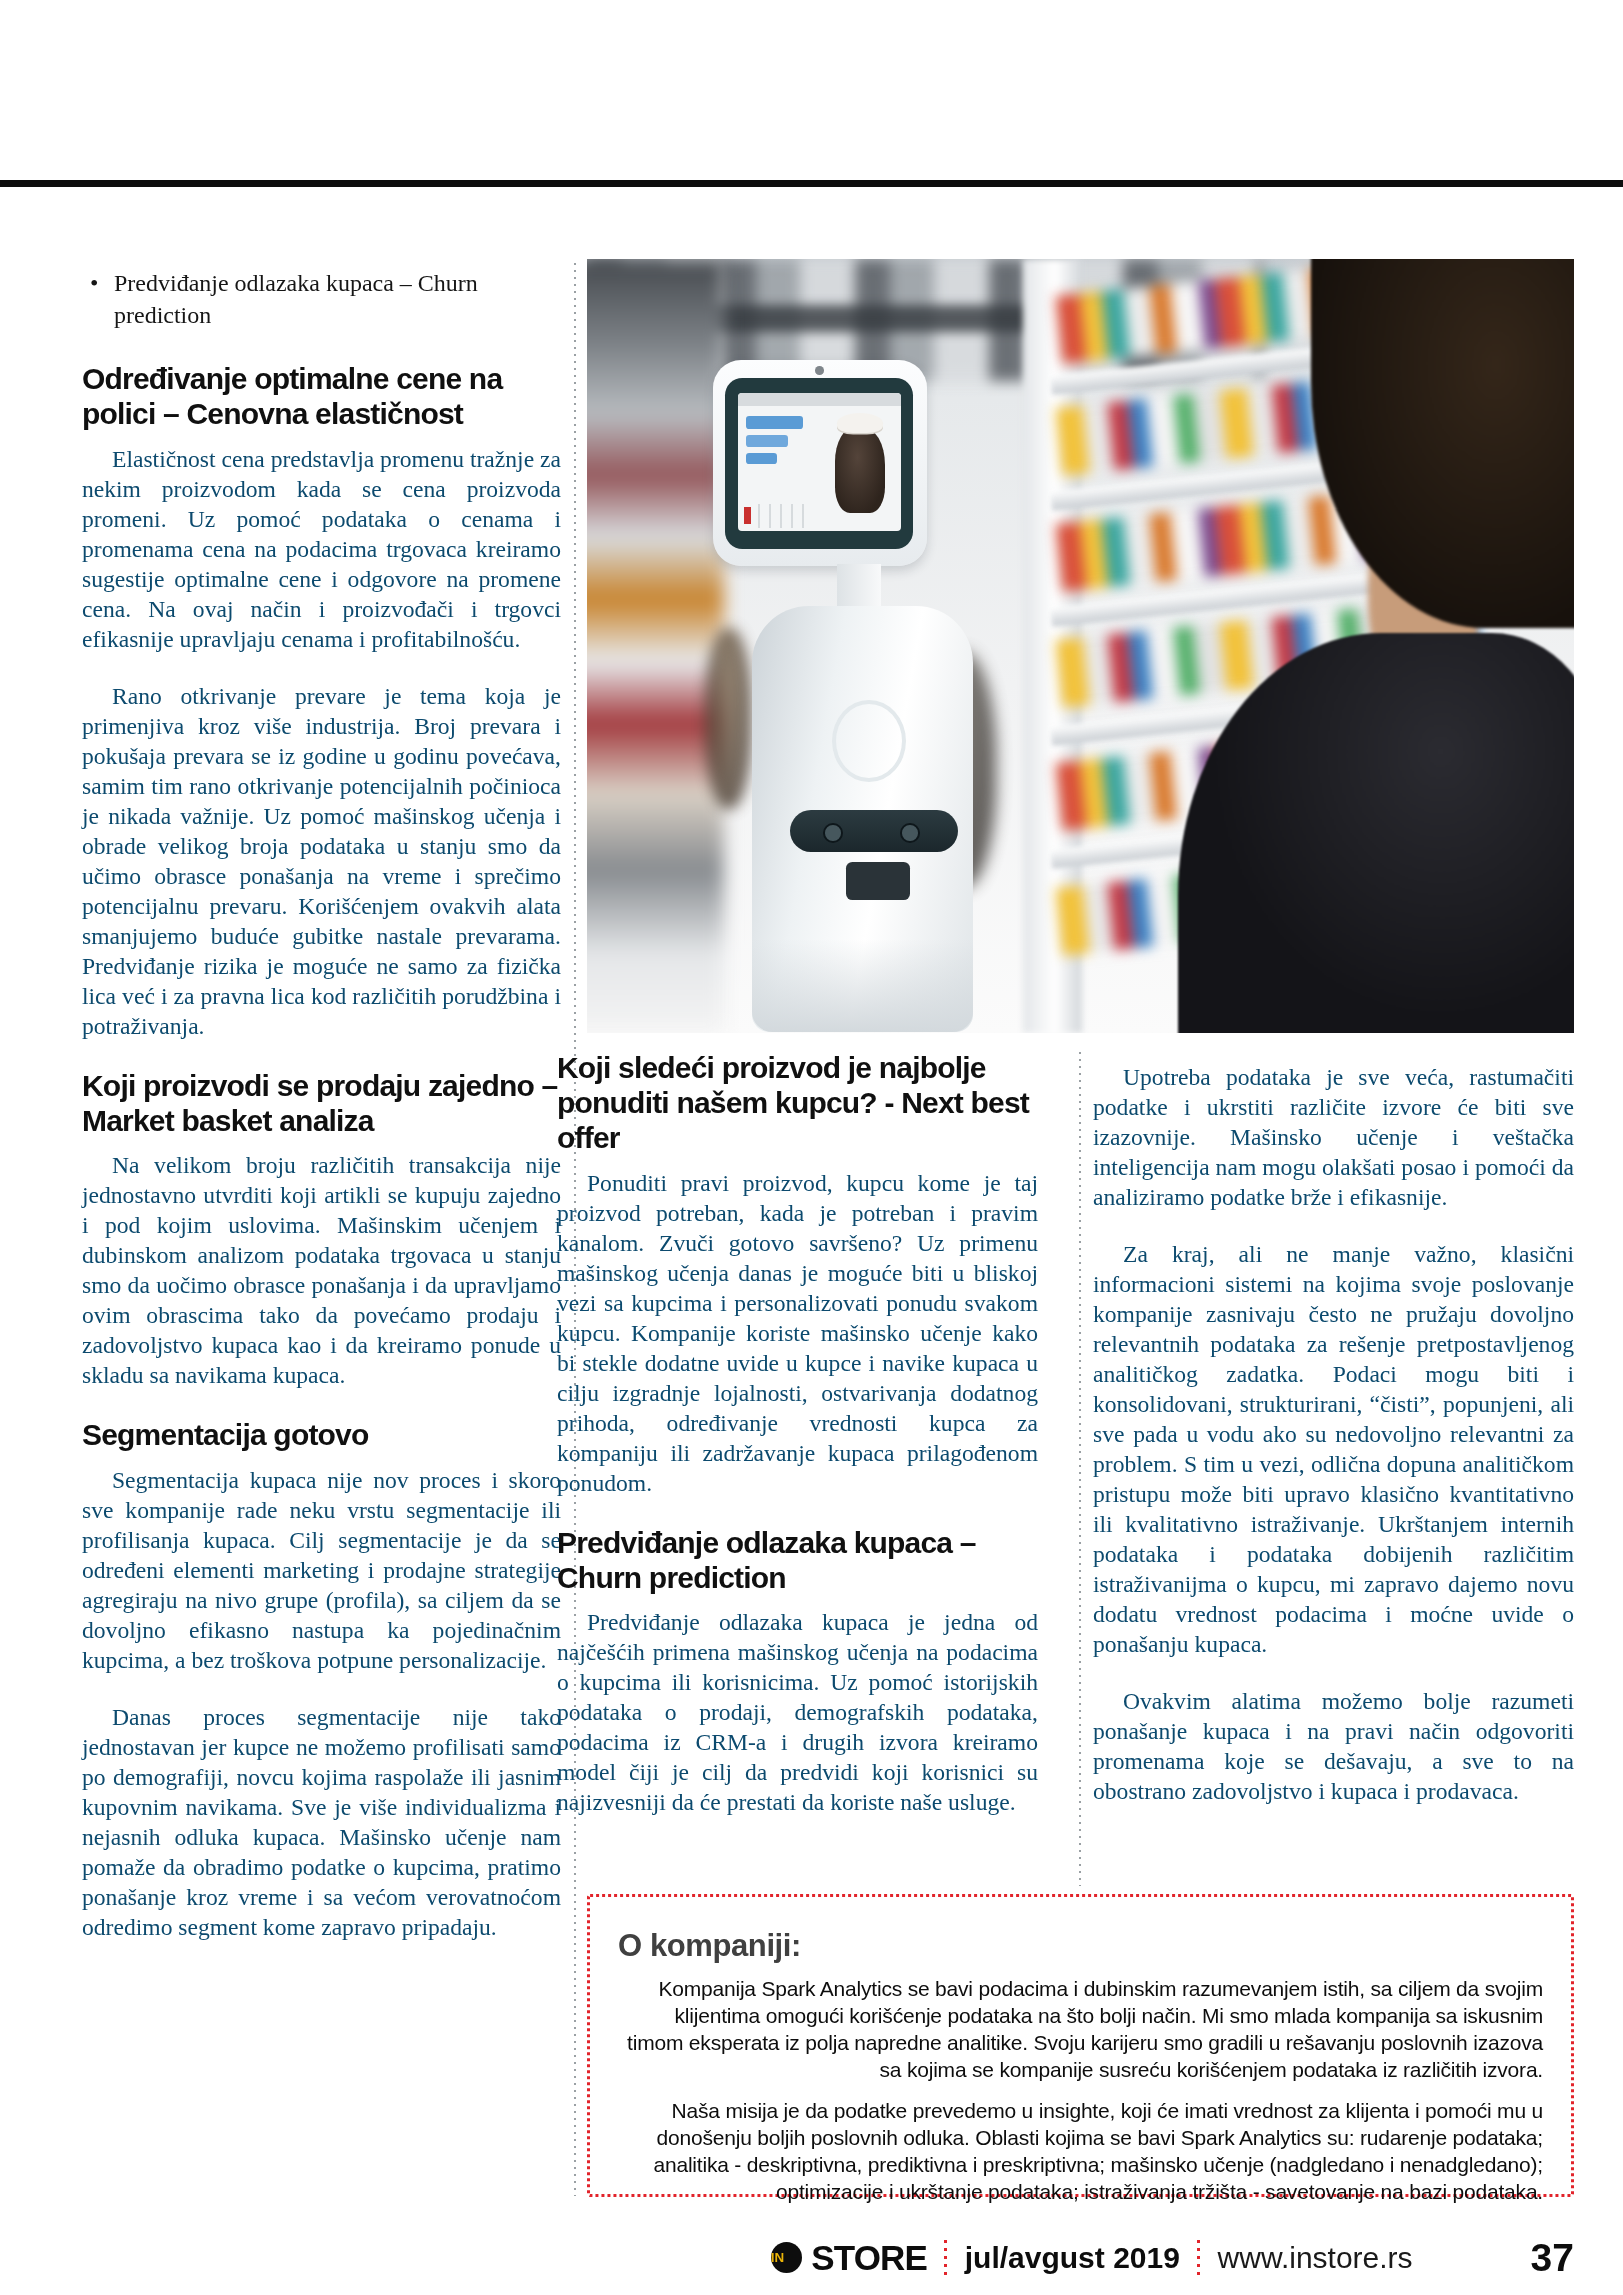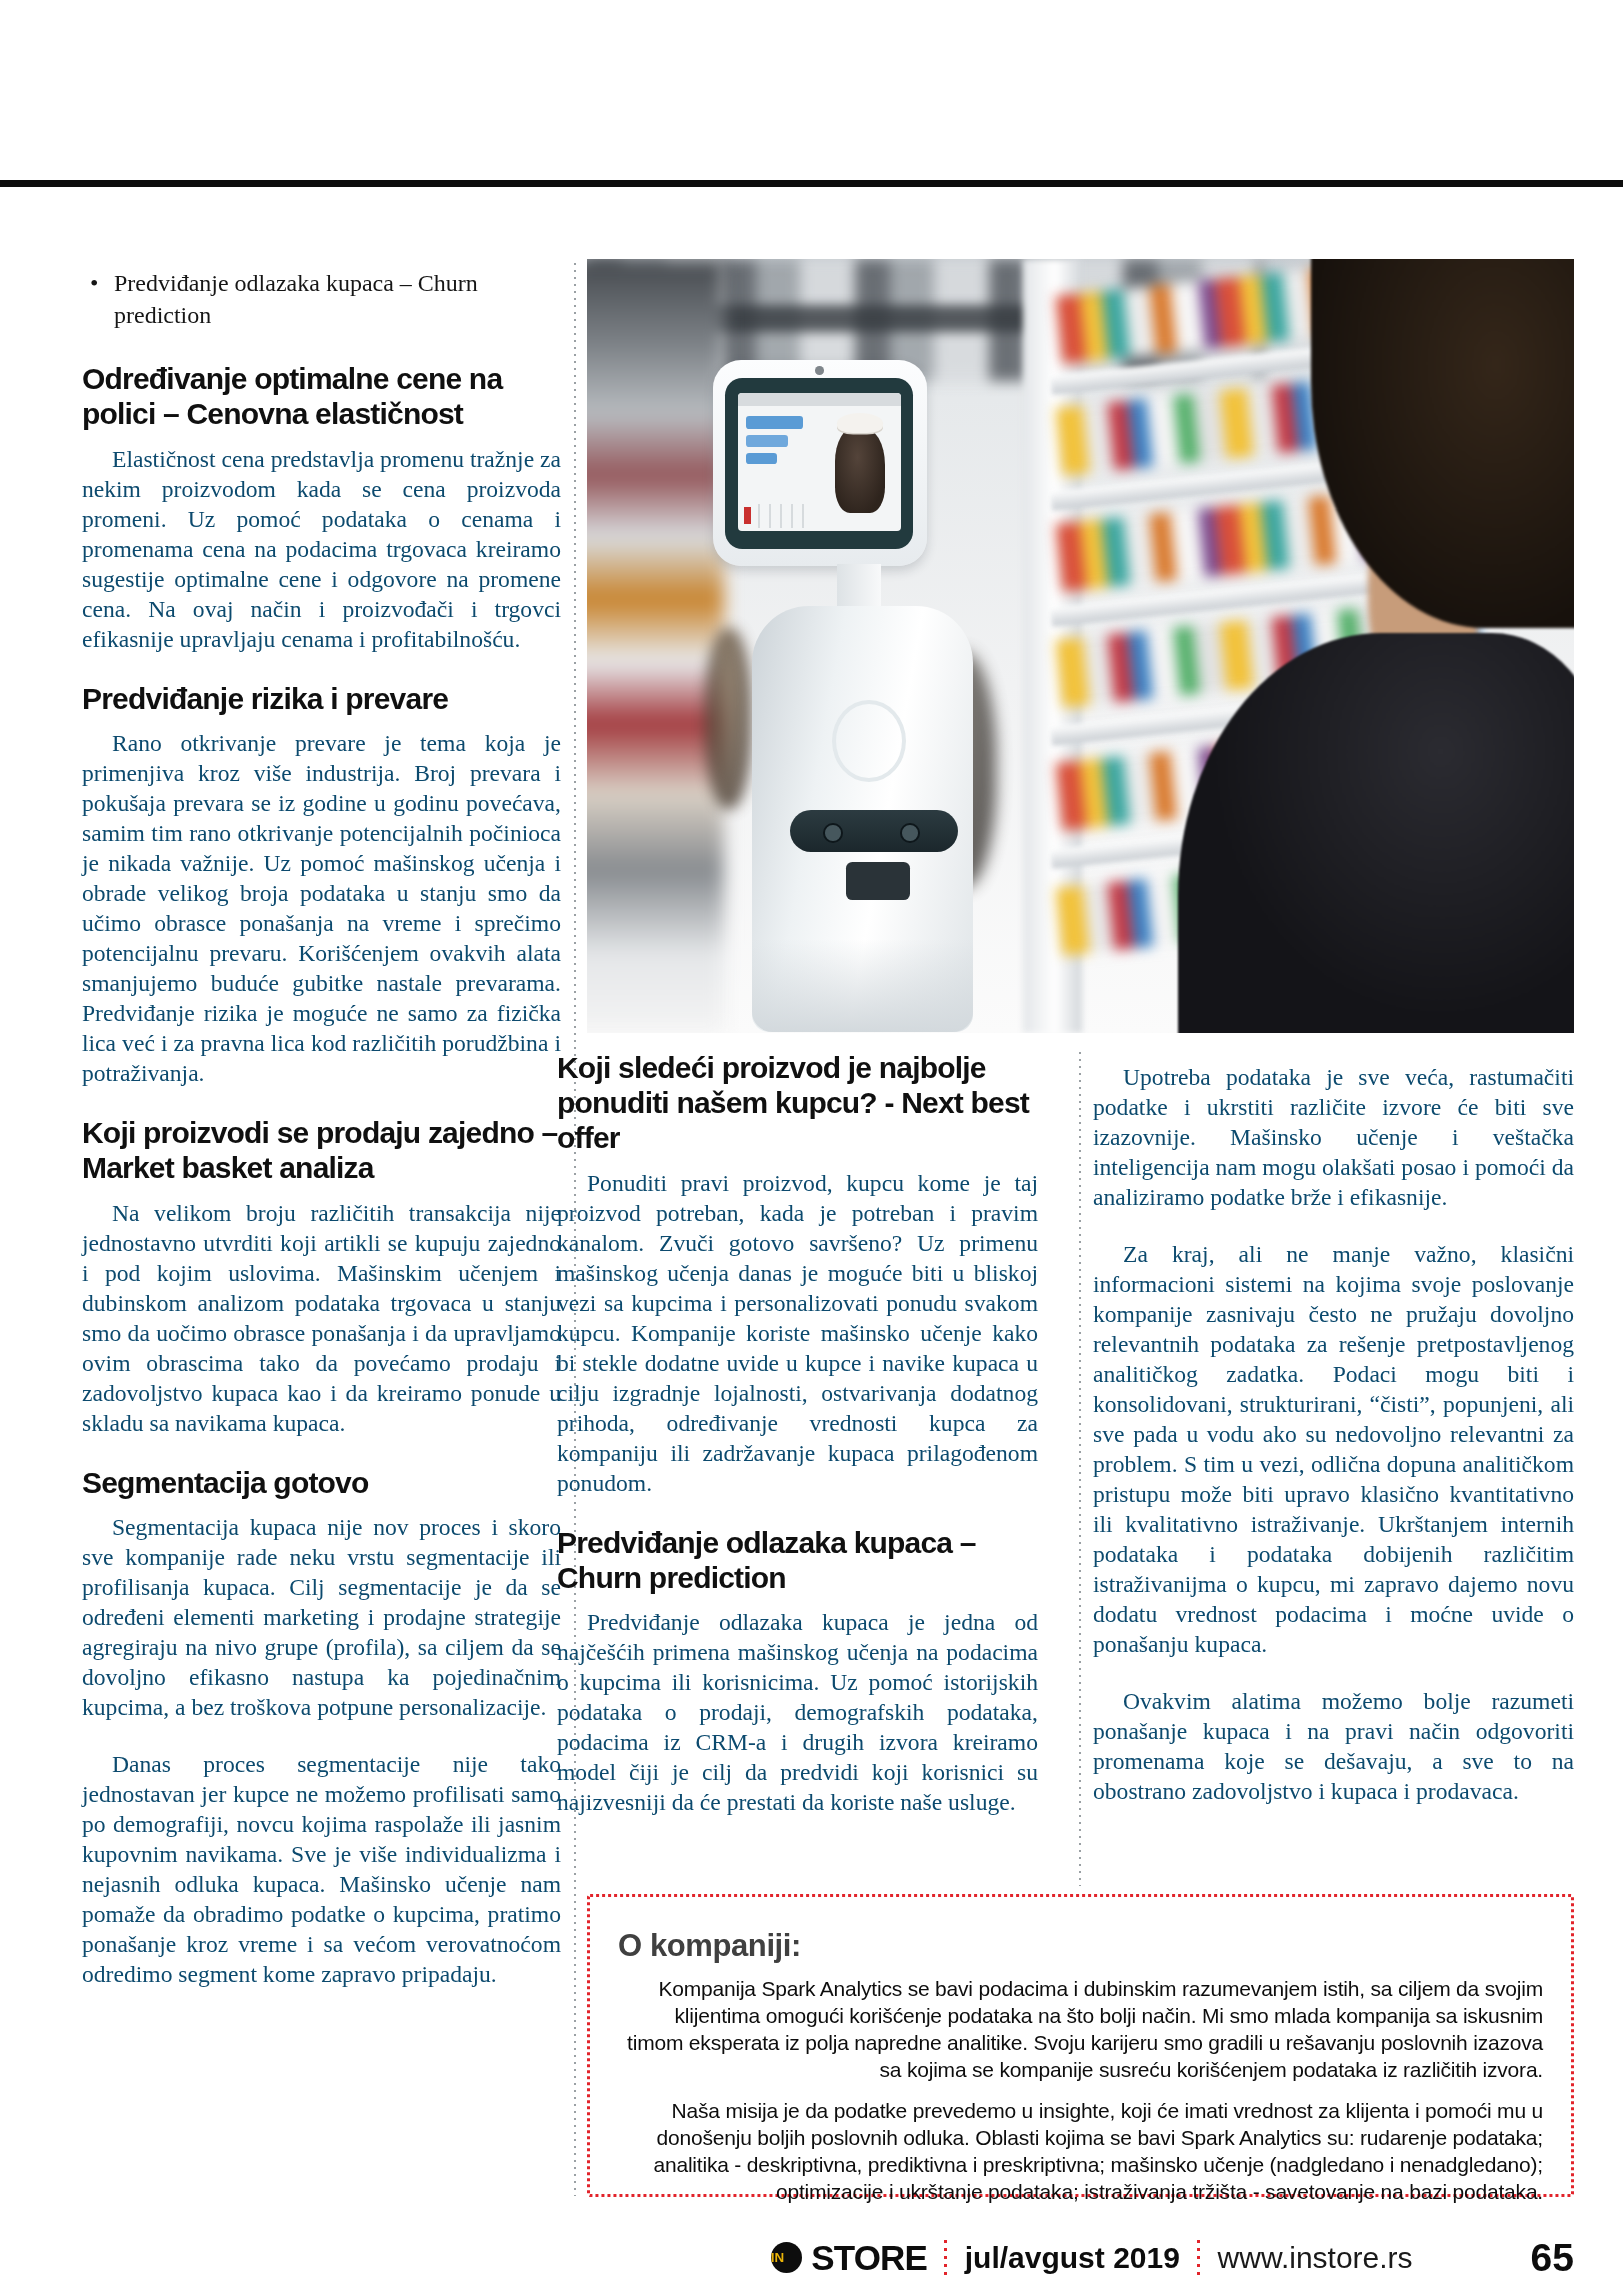--- a/index.html
+++ b/index.html
@@ -115,21 +115,20 @@
 <div class="page">
   <div class="top-rule"></div>
 
   <div class="col col-left">
     <div class="bullet-item">
       <span class="bullet">•</span>
       <span>Predviđanje odlazaka kupaca – Churn prediction</span>
     </div>
     <h2>Određivanje optimalne cene na polici – Cenovna elastičnost</h2>
     <p>Elastičnost cena predstavlja promenu tražnje za nekim proizvodom kada se cena proizvoda promeni.  Uz pomoć podataka o cenama i promenama cena na podacima trgovaca kreiramo sugestije optimalne cene i odgovore na promene cena. Na ovaj način i proizvođači i trgovci efikasnije upravljaju cenama i profitabilnošću.</p>
-    <h2>Predviđanje rizika i prevare</h2>
     <p>Rano otkrivanje prevare je tema koja je primenjiva kroz više industrija. Broj prevara i pokušaja prevara se iz godine u godinu povećava, samim tim rano otkrivanje potencijalnih počinioca je nikada važnije. Uz pomoć mašinskog učenja i obrade velikog broja podataka u stanju smo da učimo obrasce ponašanja na vreme i sprečimo potencijalnu prevaru. Korišćenjem ovakvih alata smanjujemo buduće gubitke nastale prevarama. Predviđanje rizika je moguće ne samo za fizička lica već i za pravna lica kod različitih porudžbina i potraživanja.</p>
     <h2>Koji proizvodi se prodaju zajedno – Market basket analiza</h2>
     <p>Na velikom broju različitih transakcija nije jednostavno utvrditi koji artikli se kupuju zajedno i pod kojim uslovima. Mašinskim učenjem i dubinskom analizom podataka trgovaca u stanju smo da uočimo obrasce ponašanja i da upravljamo ovim obrascima tako da povećamo prodaju i zadovoljstvo kupaca kao i da kreiramo ponude u skladu sa navikama kupaca.</p>
     <h2>Segmentacija gotovo</h2>
     <p>Segmentacija kupaca nije nov proces i skoro sve kompanije rade neku vrstu segmentacije ili profilisanja kupaca. Cilj segmentacije je da se određeni elementi marketing i prodajne strategije agregiraju na nivo grupe (profila), sa ciljem da se dovoljno efikasno nastupa ka pojedinačnim kupcima, a bez troškova potpune personalizacije.</p>
     <p>Danas proces segmentacije nije tako jednostavan jer kupce ne možemo profilisati samo po demografiji, novcu kojima raspolaže ili jasnim kupovnim navikama. Sve je više individualizma i nejasnih odluka kupaca. Mašinsko učenje nam pomaže da obradimo podatke o kupcima, pratimo ponašanje kroz vreme i sa većom verovatnoćom odredimo segment kome zapravo pripadaju.</p>
   </div>
 
   <div class="photo">
     <div class="ph-ceiling"></div>
@@ -200,16 +199,16 @@
 
   <div class="footer">
     <span class="logo-circle">
       <span>IN</span>
     </span>
     <span class="brand">STORE</span>
     <span class="dotsep"></span>
     <span class="issue">jul/avgust 2019</span>
     <span class="dotsep"></span>
     <span class="site">www.instore.rs</span>
-    <span class="pageno">65</span>
+    <span class="pageno">37</span>
   </div>
 </div>
 
 
 </body></html>

